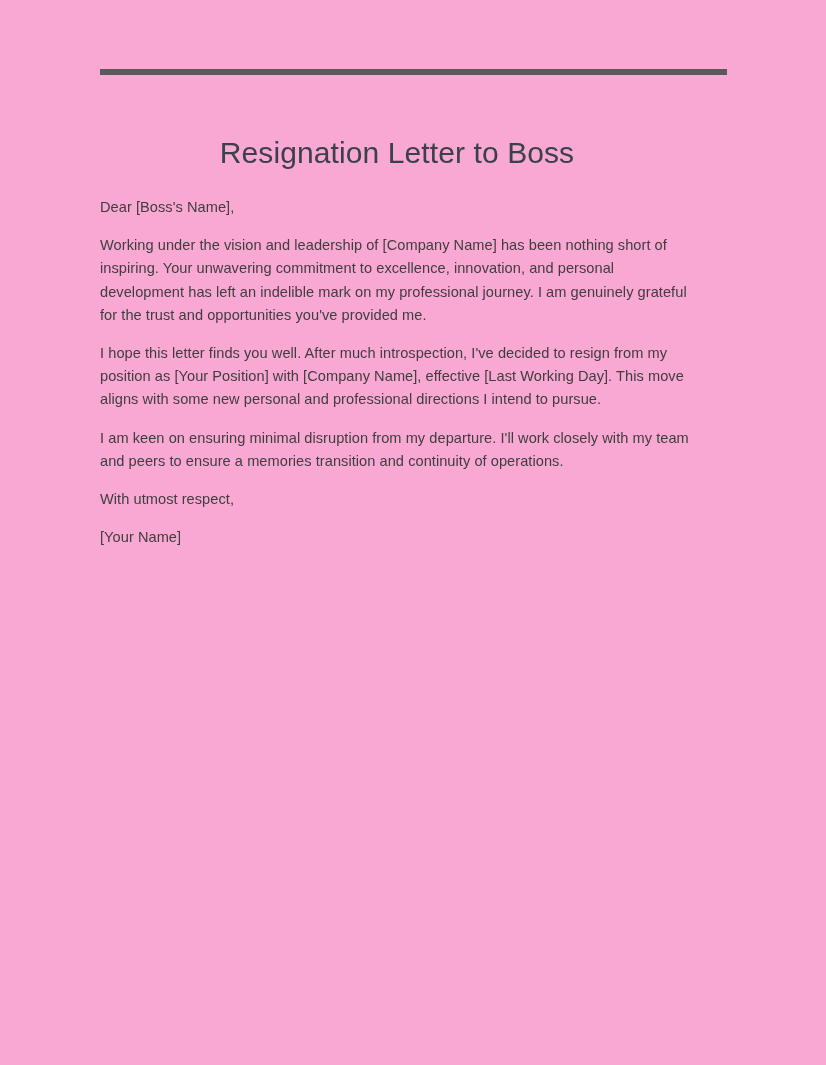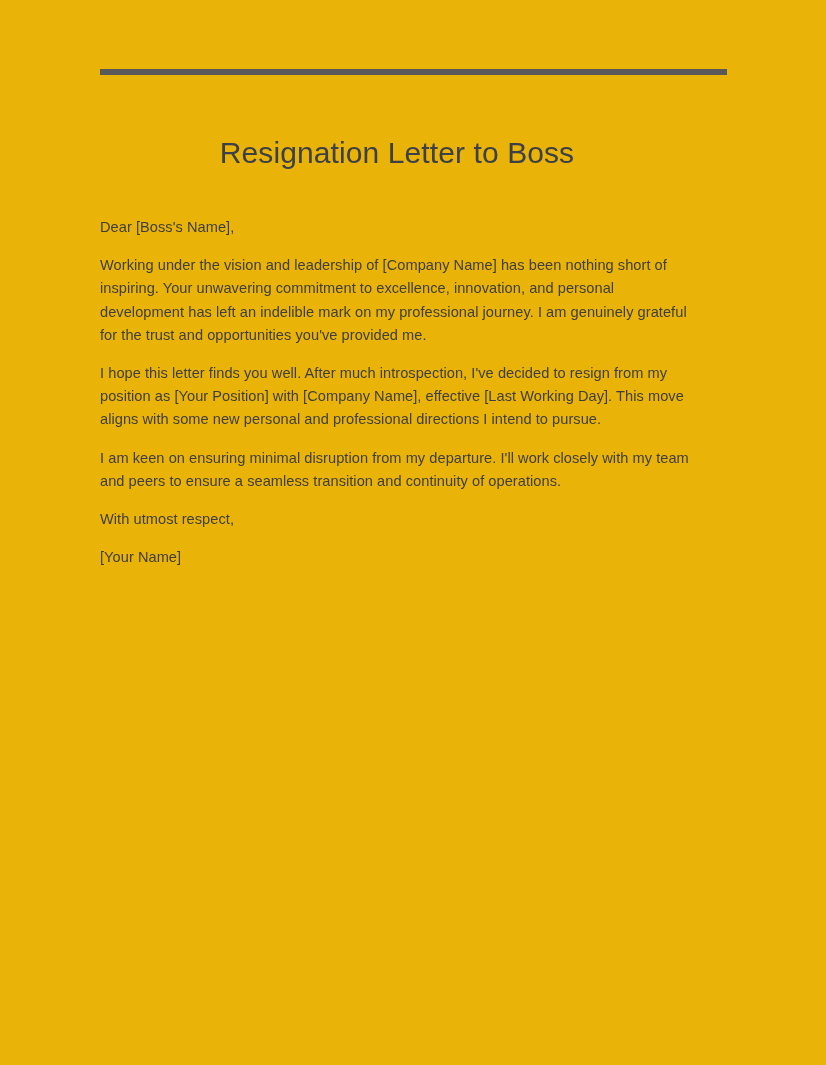--- a/index.html
+++ b/index.html
@@ -10,21 +10,21 @@
   body {
     width: 826px;
     height: 1065px;
     font-family: "Liberation Sans", sans-serif;
     -webkit-font-smoothing: antialiased;
   }
   .page {
     position: relative;
     width: 826px;
     height: 1065px;
-    background: #eab308;
+    background: #f9a8d4;
     box-sizing: border-box;
     overflow: hidden;
   }
   .header-rule {
     position: absolute;
     left: 100px;
     top: 69px;
     width: 627px;
     height: 6px;
     background: #595959;
@@ -37,21 +37,21 @@
     text-align: center;
     font-size: 30px;
     line-height: 40px;
     font-weight: 400;
     color: #3c4049;
     letter-spacing: 0.1px;
   }
   .letter-body {
     position: absolute;
     left: 100px;
-    top: 216px;
+    top: 196px;
     width: 598px;
   }
   .letter-body p {
     margin: 0 0 15px 0;
     font-size: 14.6px;
     line-height: 23.2px;
     color: #3e3e3e;
     text-align: left;
     letter-spacing: 0.05px;
   }
@@ -65,18 +65,18 @@
 <div class="page">
 
   <div class="header-rule"></div>
 
   <h1 class="doc-title">Resignation Letter to Boss</h1>
 
   <div class="letter-body">
     <p>Dear [Boss's Name],</p>
     <p>Working under the vision and leadership of [Company Name] has been nothing short of inspiring. Your unwavering commitment to excellence, innovation, and personal development has left an indelible mark on my professional journey. I am genuinely grateful for the trust and opportunities you've provided me.</p>
     <p>I hope this letter finds you well. After much introspection, I've decided to resign from my position as [Your Position] with [Company Name], effective [Last Working Day]. This move aligns with some new personal and professional directions I intend to pursue.</p>
-    <p>I am keen on ensuring minimal disruption from my departure. I'll work closely with my team and peers to ensure a seamless transition and continuity of operations.</p>
+    <p>I am keen on ensuring minimal disruption from my departure. I'll work closely with my team and peers to ensure a memories transition and continuity of operations.</p>
     <p>With utmost respect,</p>
     <p>[Your Name]</p>
   </div>
 
 </div>
 
 </body></html>

